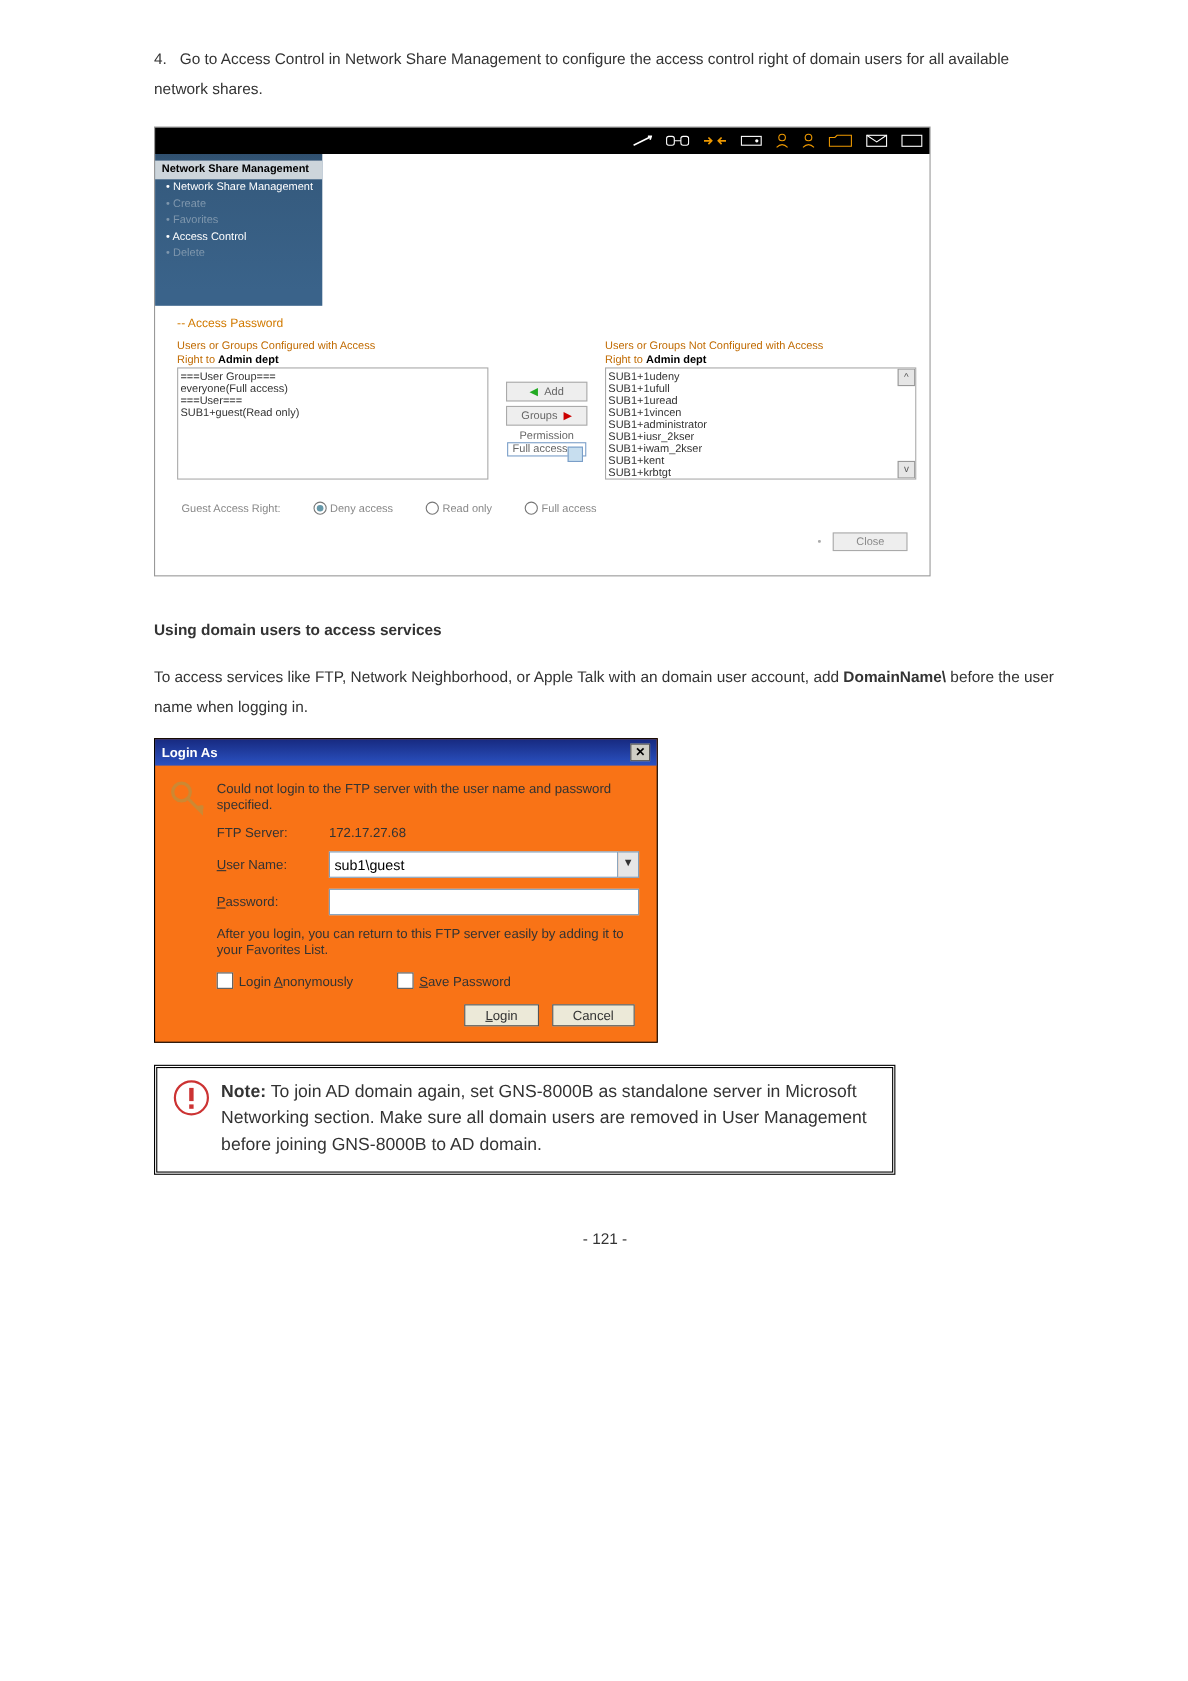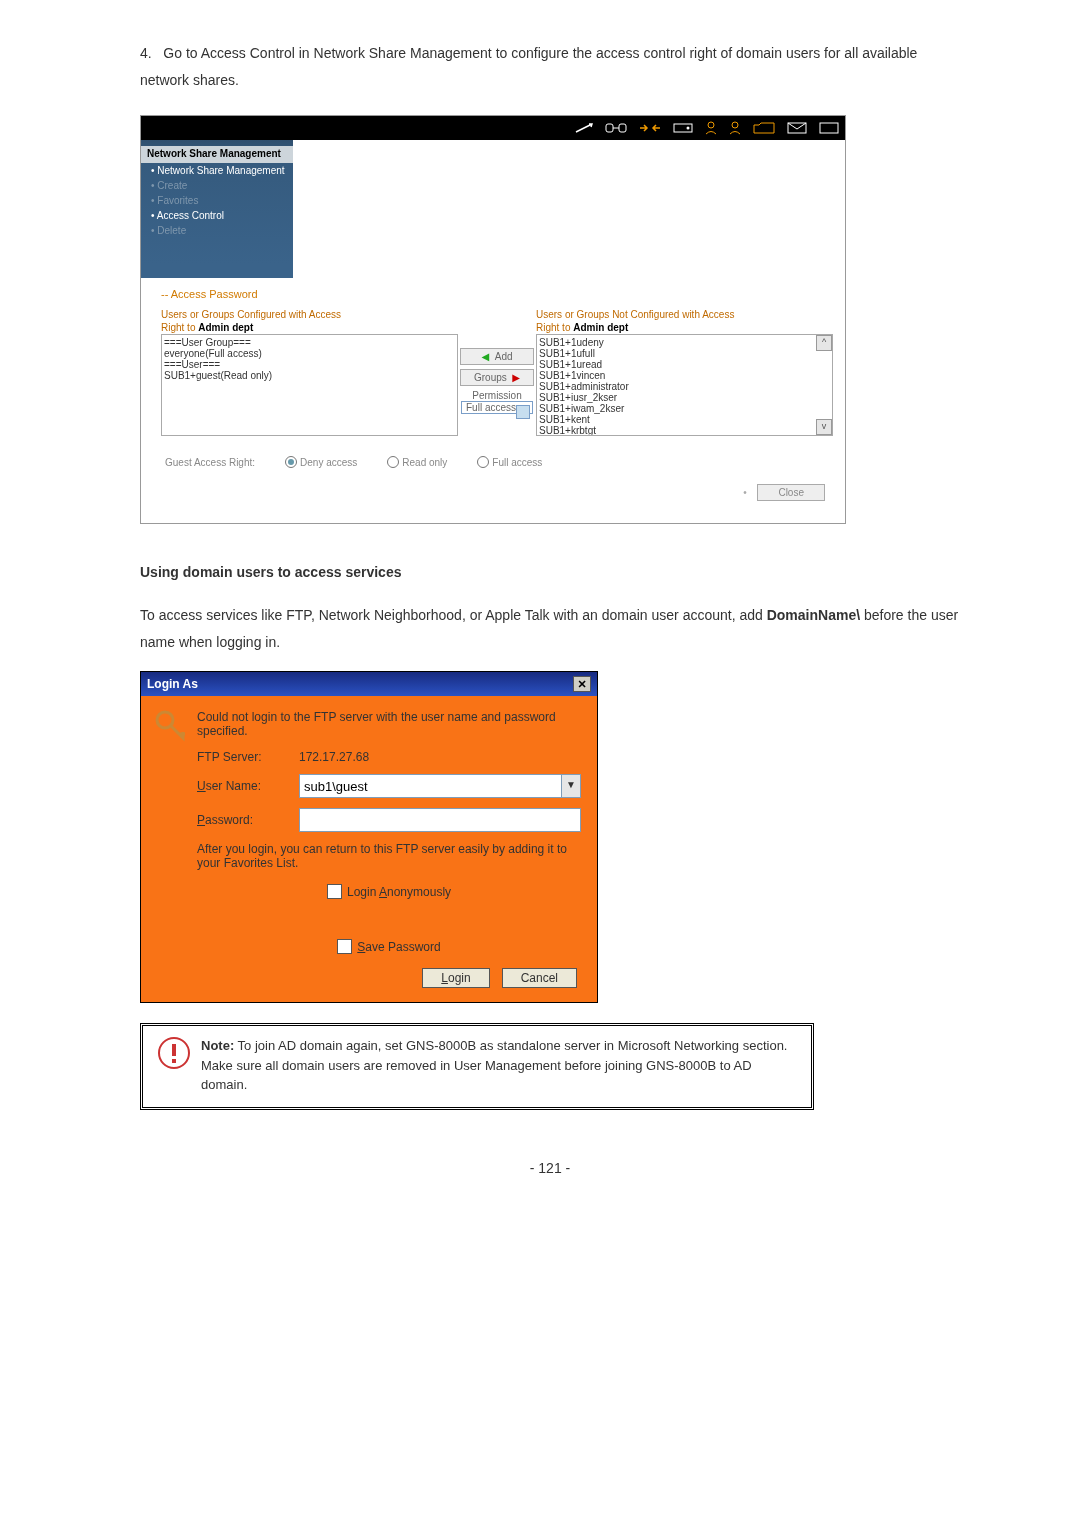--- a/index.html
+++ b/index.html
@@ -59,21 +59,21 @@
   .content {
     flex: 1;
     padding: 10px 12px 12px 20px;
     font-size: 10px;
   }
   .section-title {
     color: #d17a00;
     font-size: 11px;
     margin-bottom: 8px;
   }
-  .cols { display: flex; gap: 0; margin-bottom: 14px; justify-content: flex-end;}
+  .cols { display: flex; gap: 14px; margin-bottom: 14px; justify-content: flex-end;}
   .col { flex: 1; }
   .col-head { color: #c06a00; font-size: 10px; line-height: 1.3; }
   .col-head strong { color: #000; }
   .listbox {
     border: 1px solid #aaa;
     height: 96px;
     background: #fff;
     padding: 2px;
     font-size: 10px;
     position: relative;
@@ -190,42 +190,42 @@
     background: #fff;
     font-family: inherit;
     font-size: 13px;
     padding: 1px 4px;
     height: 20px;
   }
   .combo { position: relative; flex: 1; display: flex; }
   .combo-input { flex: 1; border: 1px solid #7f9db9; background: #fff; font-size: 13px; padding: 1px 4px; height: 20px;}
   .combo-btn { width: 18px; border: 1px solid #7f9db9; border-left: none; background: #e6e6e6; text-align: center; font-size: 10px; line-height: 20px; cursor: pointer;}
   .login-hint { margin: 8px 0 14px 0; }
-  .check-row { display: flex; gap: 40px; margin-bottom: 14px; align-items: center; flex-direction: column;}
+  .check-row { display: flex; gap: 40px; margin-bottom: 14px; align-items: center;}
   .check { display: inline-flex; align-items: center; gap: 5px; }
   .check-box { width: 13px; height: 13px; border: 1px solid #555; background: #fff; }
   .btn-row { display: flex; justify-content: flex-end; gap: 12px; padding-right: 4px;}
   .win-btn {
     border: 1px solid #555;
     background: #ece9d8;
     padding: 2px 18px;
     font-size: 12px;
     cursor: pointer;
   }
   .note-box {
     border: 3px double #000;
     padding: 10px 14px 12px 14px;
     width: 640px;
     display: flex;
     gap: 10px;
     align-items: flex-start;
     line-height: 1.5;
   }
   .note-icon { width: 34px; flex: none;}
-  .note-text { flex: 1; font-size: 13px;}
+  .note-text { flex: 1; font-size: 16px;}
   .footer { text-align: center; margin-top: 50px; font-size: 14px;}
 </style>
 </head>
 <body>
 
 <div class="step">
   <span class="num">4.</span>&nbsp;&nbsp;
   <span class="text">Go to Access Control in Network Share Management to configure the access control right of domain users for all available network shares.</span>
 </div>
 

